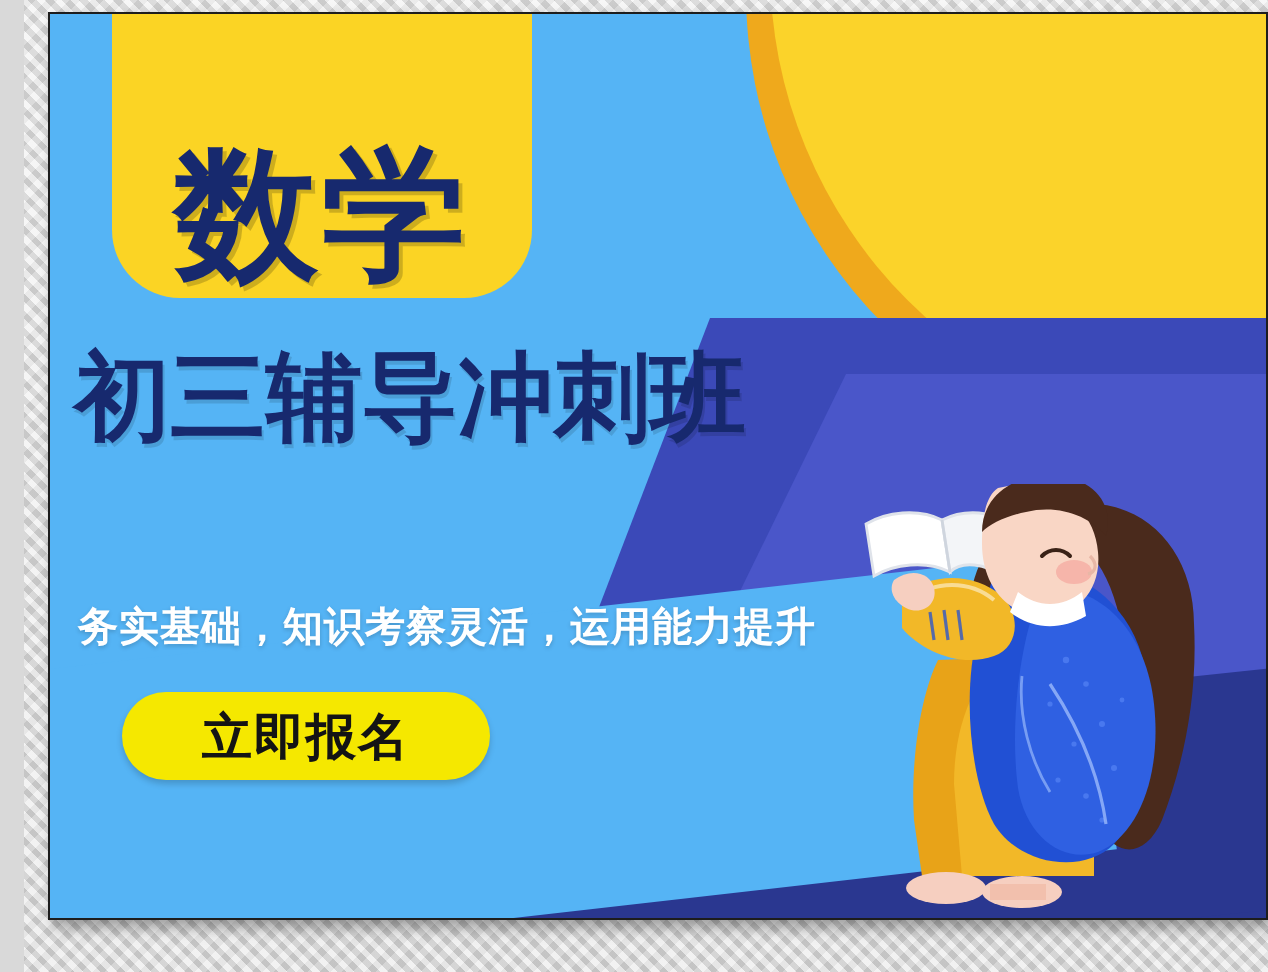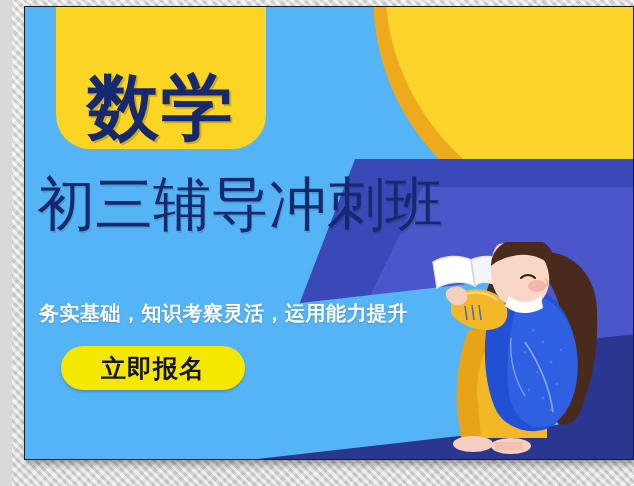--- a/index.html
+++ b/index.html
@@ -78,21 +78,21 @@
     font-family:"DejaVu Sans","Liberation Sans",sans-serif;
     font-size:72px;font-weight:bold;color:#17296e;
     letter-spacing:2px;line-height:1;
     text-shadow:2px 2px 0 rgba(0,0,0,.18);
   }
 
   
   #headline{
     position:absolute;left:12px;top:168px;width:584px;
     font-family:"DejaVu Sans","Liberation Sans",sans-serif;
-    font-size:58px;font-weight:normal;color:#17296e;
+    font-size:48px;font-weight:bold;color:#17296e;
     letter-spacing:0px;line-height:1;white-space:nowrap;
     text-shadow:1px 2px 0 rgba(0,0,0,.12);
   }
 
   
   #subtitle{
     position:absolute;left:14px;top:293px;
     font-family:"DejaVu Sans","Liberation Sans",sans-serif;
     font-size:20px;font-weight:bold;color:#ffffff;
     letter-spacing:.5px;white-space:nowrap;

